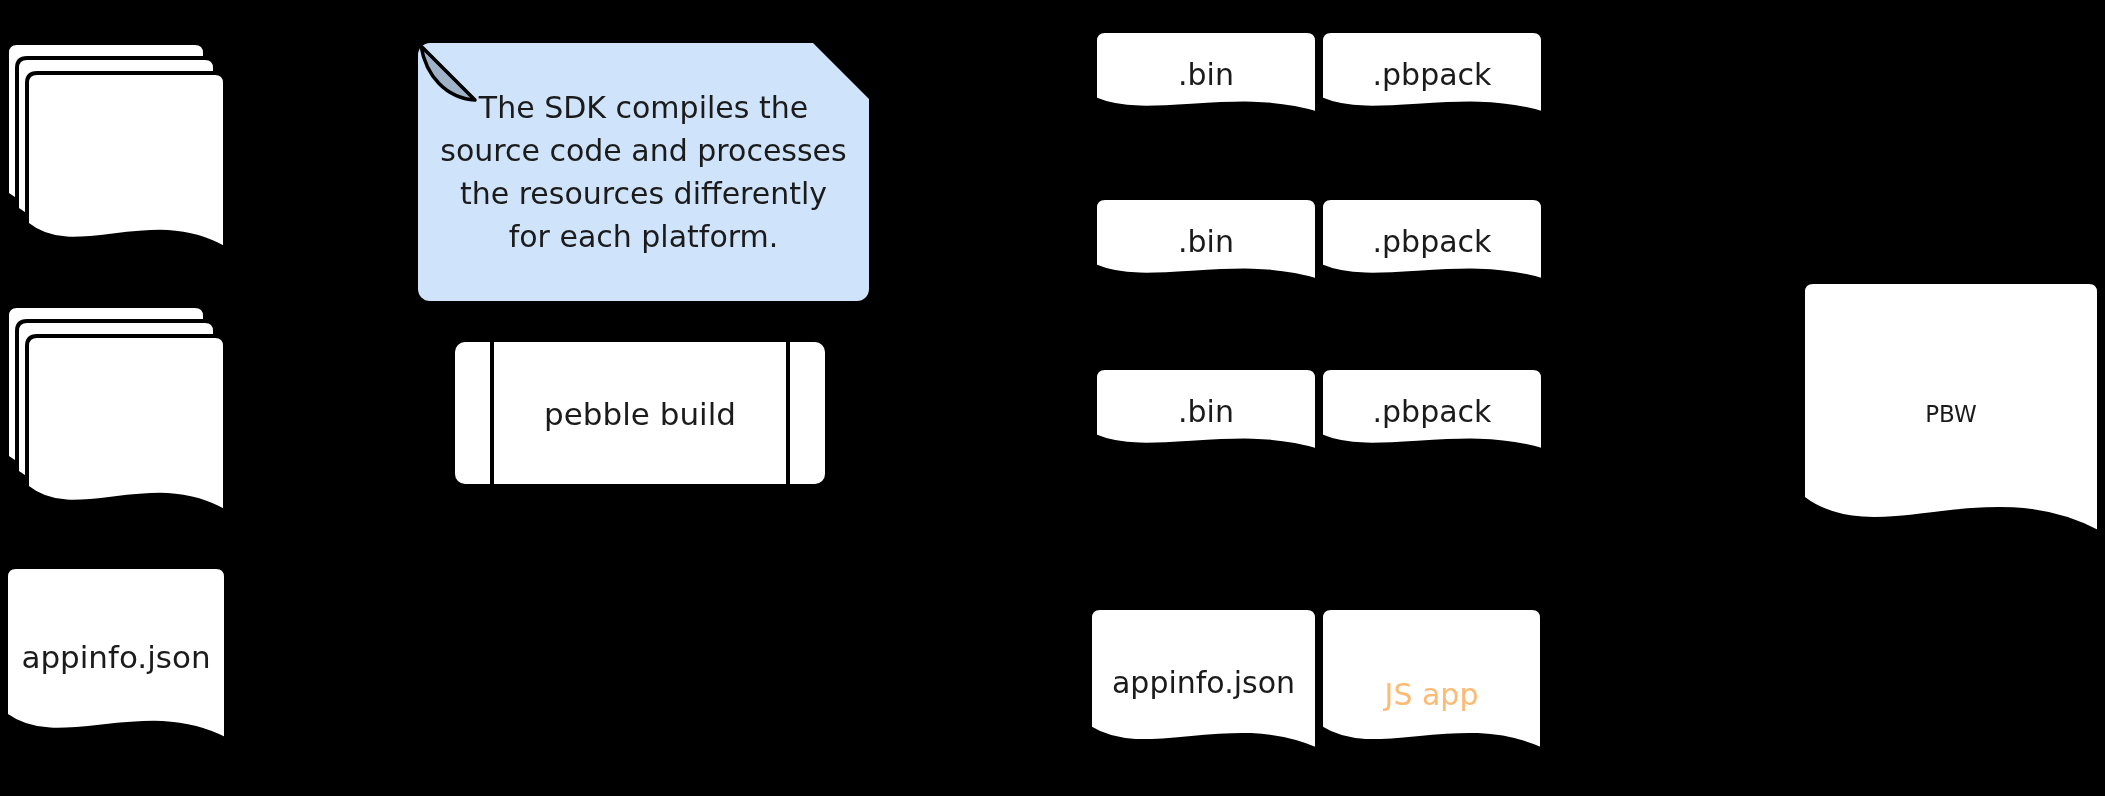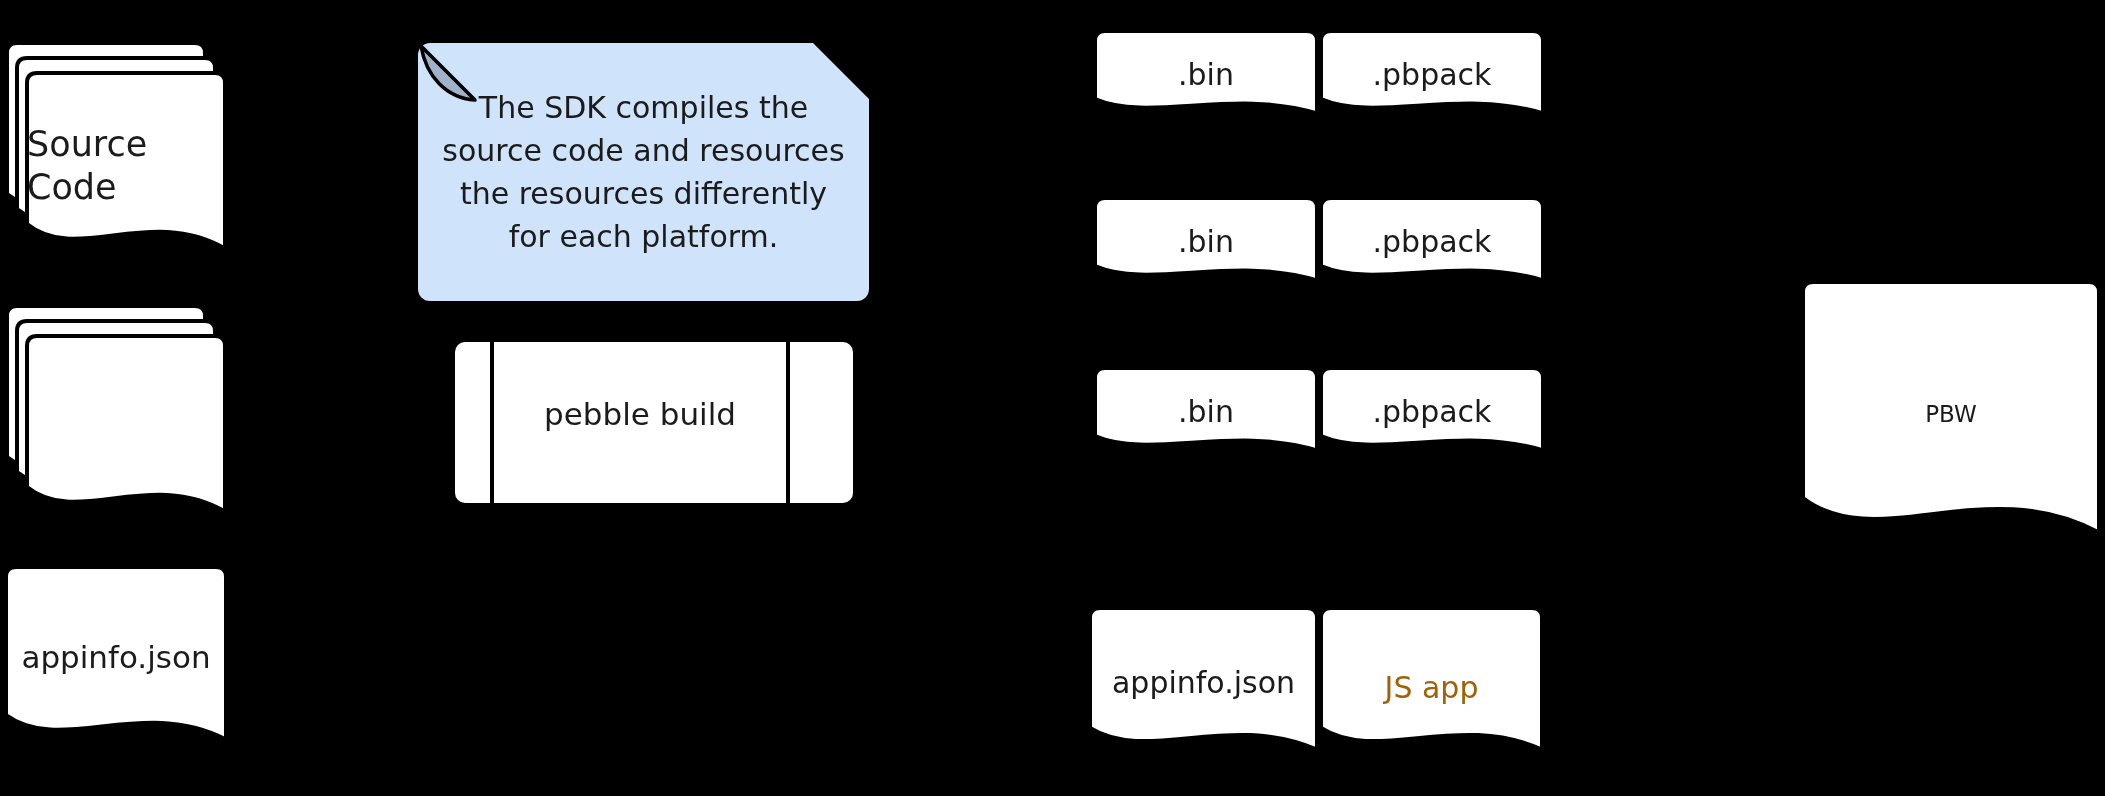--- a/index.html
+++ b/index.html
@@ -37,21 +37,20 @@
 </head>
 <body>
 
 <div id="canvas" style="background: rgb(0, 0, 0);">
     <div class="node" style="left: 7px; top: 43px; width: 218px; height: 215px;">
       <svg width="218" height="215">
         <path d="M 0 151 L 0 10 Q 0 0 10 0 L 188 0 Q 198 0 198 10 L 198 175.5 C 122.8 132.3 49.5 191.1 0 151 Z" fill="#ffffff" stroke="#000000" stroke-width="4" transform="translate(0,0)"></path>
         <path d="M 0 151 L 0 10 Q 0 0 10 0 L 188 0 Q 198 0 198 10 L 198 175.5 C 122.8 132.3 49.5 191.1 0 151 Z" fill="#ffffff" stroke="#000000" stroke-width="4" transform="translate(10,15)"></path>
         <path d="M 0 151 L 0 10 Q 0 0 10 0 L 188 0 Q 198 0 198 10 L 198 175.5 C 122.8 132.3 49.5 191.1 0 151 Z" fill="#ffffff" stroke="#000000" stroke-width="4" transform="translate(20,30)"></path>
       </svg>
-      <div class="doc-label" style="left: 20px; top: 30px; width: 198px; height: 185px; padding-bottom: 17px; font-size: 35px; color: rgb(27, 27, 27);">Source Code</div>
     </div>
     <div class="node" style="left: 7px; top: 306px; width: 218px; height: 215px;">
       <svg width="218" height="215">
         <path d="M 0 151 L 0 10 Q 0 0 10 0 L 188 0 Q 198 0 198 10 L 198 175.5 C 122.8 132.3 49.5 191.1 0 151 Z" fill="#ffffff" stroke="#000000" stroke-width="4" transform="translate(0,0)"></path>
         <path d="M 0 151 L 0 10 Q 0 0 10 0 L 188 0 Q 198 0 198 10 L 198 175.5 C 122.8 132.3 49.5 191.1 0 151 Z" fill="#ffffff" stroke="#000000" stroke-width="4" transform="translate(10,15)"></path>
         <path d="M 0 151 L 0 10 Q 0 0 10 0 L 188 0 Q 198 0 198 10 L 198 175.5 C 122.8 132.3 49.5 191.1 0 151 Z" fill="#ffffff" stroke="#000000" stroke-width="4" transform="translate(20,30)"></path>
       </svg>
     </div>
     <div class="node" style="left: 6px; top: 567px; width: 220px; height: 182px;">
       <svg width="220" height="182">
@@ -59,26 +58,26 @@
       </svg>
       <div class="doc-label" style="left: 0px; top: 0px; width: 220px; height: 182px; padding-bottom: 17px; font-size: 31px; color: rgb(27, 27, 27);">appinfo.json</div>
     </div>
     <div class="node" style="left: 418px; top: 43px; width: 451px; height: 258px;">
       <div class="note-body" style="background: rgb(207, 227, 250);"></div>
       <svg class="note-fold" width="60" height="60">
         <path d="M 3 3 L 57 57 C 28 55 8 33 3 3 Z" fill="#9fb2c8" stroke="#000" stroke-width="3.5" stroke-linejoin="round"></path>
       </svg>
       <div class="note-text" style="font-size: 30px; color: rgb(27, 27, 27);">
         <div>The SDK compiles the</div>
-        <div>source code and resources</div>
+        <div>source code and processes</div>
         <div>the resources differently</div>
         <div>for each platform.</div>
       </div>
     </div>
-    <div class="node" style="left: 455px; top: 342px; width: 370px; height: 161px; padding-left: 28px;">
+    <div class="node" style="left: 455px; top: 342px; width: 370px; height: 142px;">
       <div class="process-box"></div>
       <div class="process-bar" style="left: 35px;"></div>
       <div class="process-bar" style="left: 331px;"></div>
       <div class="doc-label" style="left: 0px; top: 0px; width: 370px; height: 145px; padding-bottom: 0px; font-size: 31px; color: rgb(27, 27, 27);">pebble build</div>
     </div>
     <div class="node" style="left: 1095px; top: 31px; width: 222px; height: 88px;">
       <svg width="222" height="88">
         <path d="M 0 68 L 0 10 Q 0 0 10 0 L 212 0 Q 222 0 222 10 L 222 82.4 C 137.6 57.0 55.5 91.6 0 68 Z" fill="#ffffff" stroke="#000000" stroke-width="4" transform="translate(0,0)"></path>
       </svg>
       <div class="doc-label" style="left: 0px; top: 0px; width: 222px; height: 88px; padding-bottom: 10px; font-size: 30px; color: rgb(27, 27, 27);">.bin</div>
@@ -116,21 +115,21 @@
     <div class="node" style="left: 1090px; top: 608px; width: 227px; height: 150px;">
       <svg width="227" height="150">
         <path d="M 0 120 L 0 10 Q 0 0 10 0 L 217 0 Q 227 0 227 10 L 227 141.6 C 140.7 103.5 56.8 155.4 0 120 Z" fill="#ffffff" stroke="#000000" stroke-width="4" transform="translate(0,0)"></path>
       </svg>
       <div class="doc-label" style="left: 0px; top: 0px; width: 227px; height: 150px; padding-bottom: 15px; font-size: 30px; color: rgb(27, 27, 27);">appinfo.json</div>
     </div>
     <div class="node" style="left: 1321px; top: 608px; width: 221px; height: 150px;">
       <svg width="221" height="150">
         <path d="M 0 120 L 0 10 Q 0 0 10 0 L 211 0 Q 221 0 221 10 L 221 141.6 C 137.0 103.5 55.3 155.4 0 120 Z" fill="#ffffff" stroke="#000000" stroke-width="4" transform="translate(0,0)"></path>
       </svg>
-      <div class="doc-label" style="left: 0px; top: 5px; width: 221px; height: 150px; padding-bottom: 15px; font-size: 30px; color: #a16207;">JS app</div>
+      <div class="doc-label" style="left: 0px; top: 12px; width: 221px; height: 150px; padding-bottom: 15px; font-size: 30px; color: #fdba74;">JS app</div>
     </div>
     <div class="node" style="left: 1803px; top: 282px; width: 296px; height: 264px;">
       <svg width="296" height="264">
         <path d="M 0 216 L 0 10 Q 0 0 10 0 L 286 0 Q 296 0 296 10 L 296 250.6 C 183.5 189.6 74.0 272.6 0 216 Z" fill="#ffffff" stroke="#000000" stroke-width="4" transform="translate(0,0)"></path>
       </svg>
       <div class="doc-label" style="left: 0px; top: 0px; width: 296px; height: 264px; padding-bottom: 24px; font-size: 23px; color: rgb(27, 27, 27);">PBW</div>
     </div>
   </div>
 
 </body></html>

